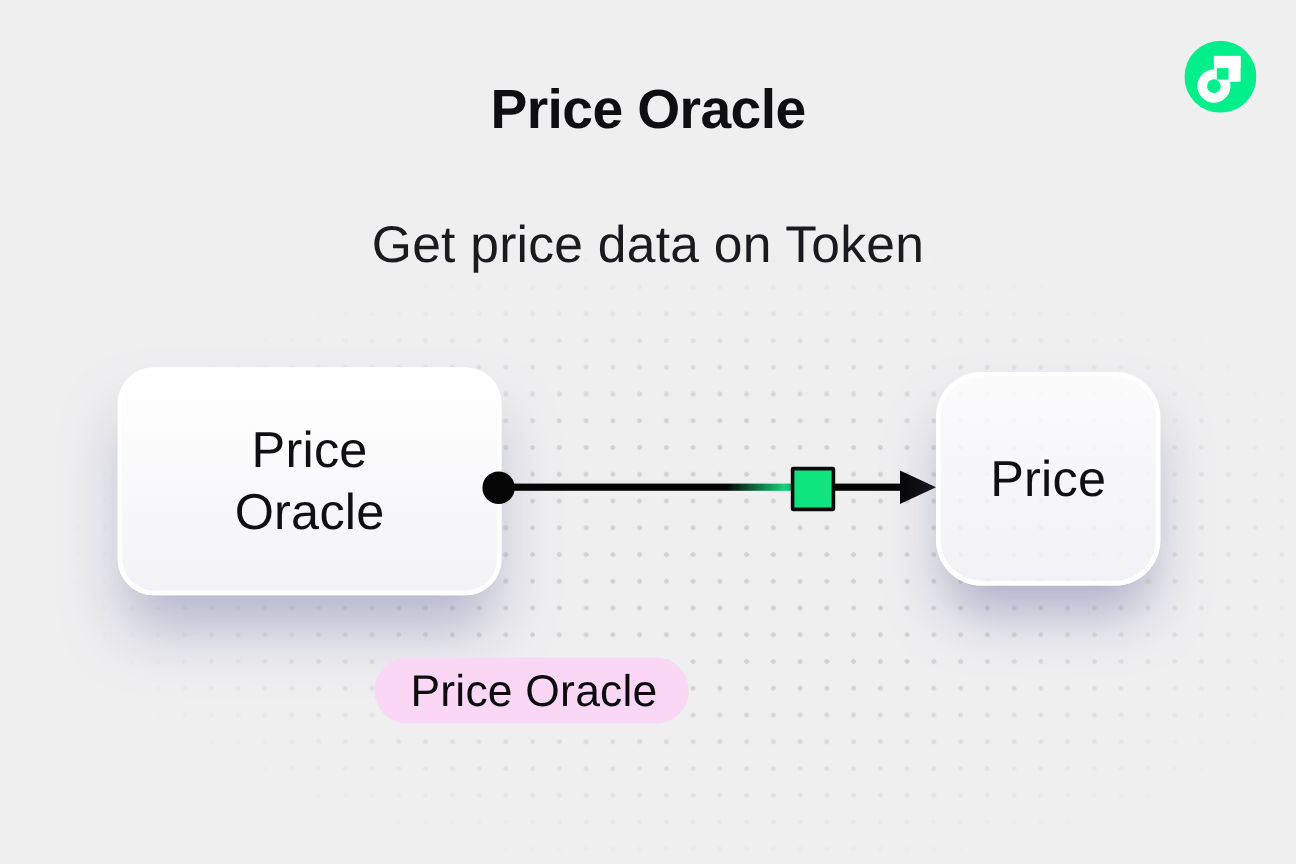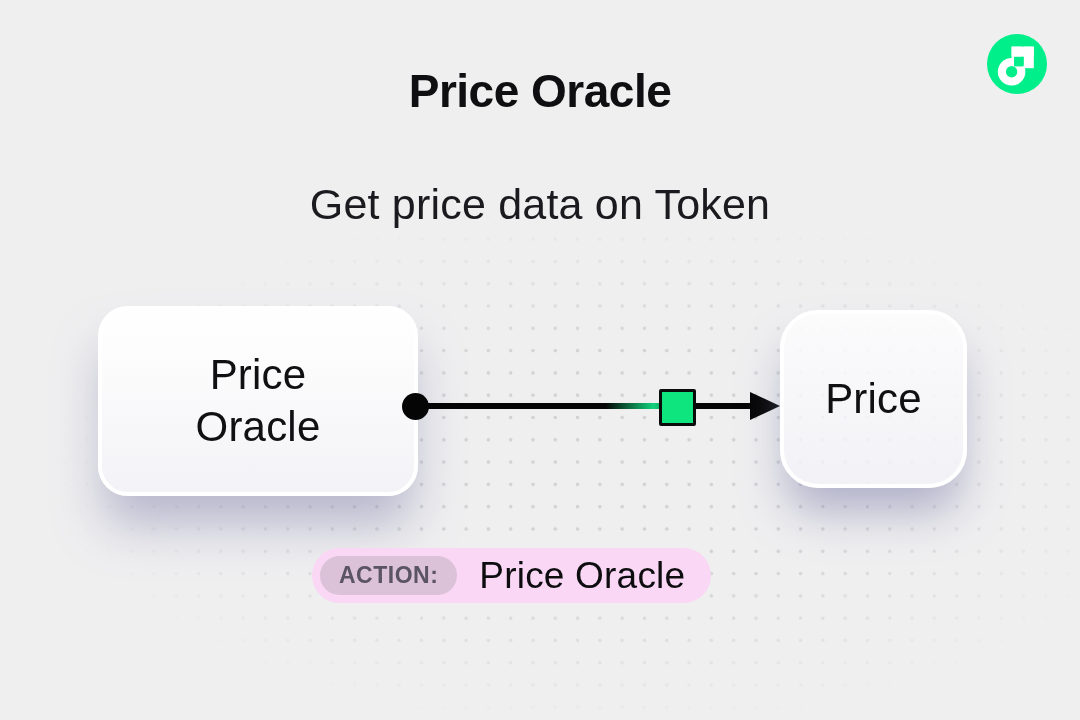--- a/index.html
+++ b/index.html
@@ -112,17 +112,16 @@
   <div class="edge-dot"></div>
   <div class="edge-line"></div>
   <div class="edge-square"></div>
   <div class="edge-head"></div>
 
   <div class="node node-target">
     <span>Price</span>
   </div>
 
   <div class="action-pill">
-    <span class="action-label">ACTION:</span>
     <span class="action-value">Price Oracle</span>
   </div>
 
 </div>
 
 </body></html>

